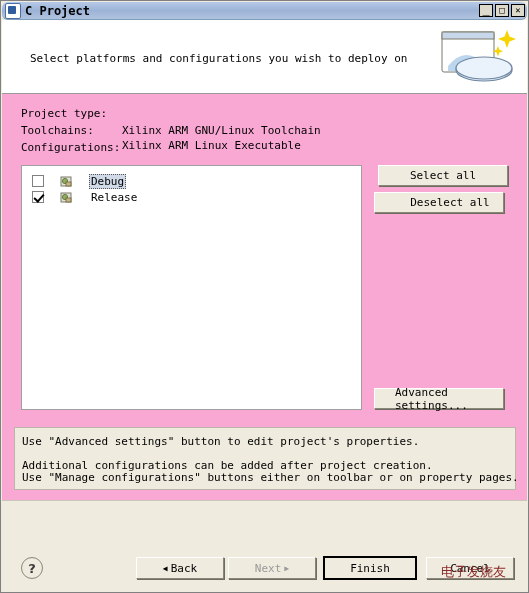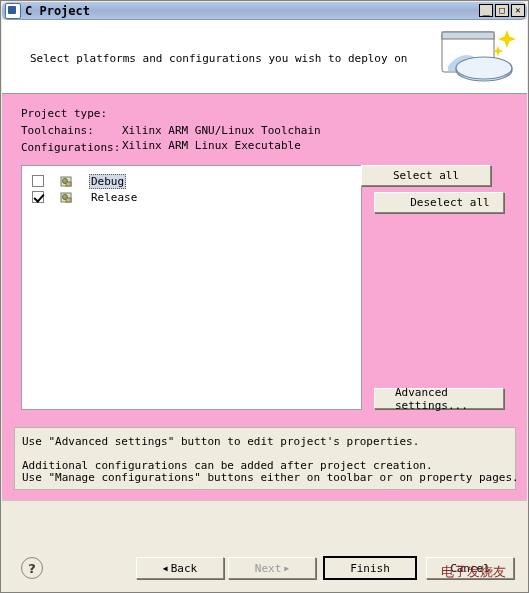--- a/index.html
+++ b/index.html
@@ -195,21 +195,21 @@
     box-shadow: 1px 1px 0 0 #6e6b60;
     font-family: "DejaVu Sans Mono", monospace;
     font-size: 11px;
     color: #000000;
     display: flex;
     align-items: center;
     justify-content: center;
     box-sizing: border-box;
     cursor: default;
   }
-  #btn-select-all   { left: 359px; top: 71px;  width: 130px; height: 21px; }
+  #btn-select-all   { left: 376px; top: 71px;  width: 130px; height: 21px; }
   #btn-deselect-all { left: 372px; top: 98px;  width: 130px; height: 21px; padding-left: 22px; }
   #btn-advanced     { left: 372px; top: 294px; width: 130px; height: 21px; padding-left: 20px; }
   
   .note {
     position: absolute;
     left: 12px; top: 333px;
     width: 502px;
     height: 63px;
     border: 1px solid #b9b5a8;
     background: #efebdf;

